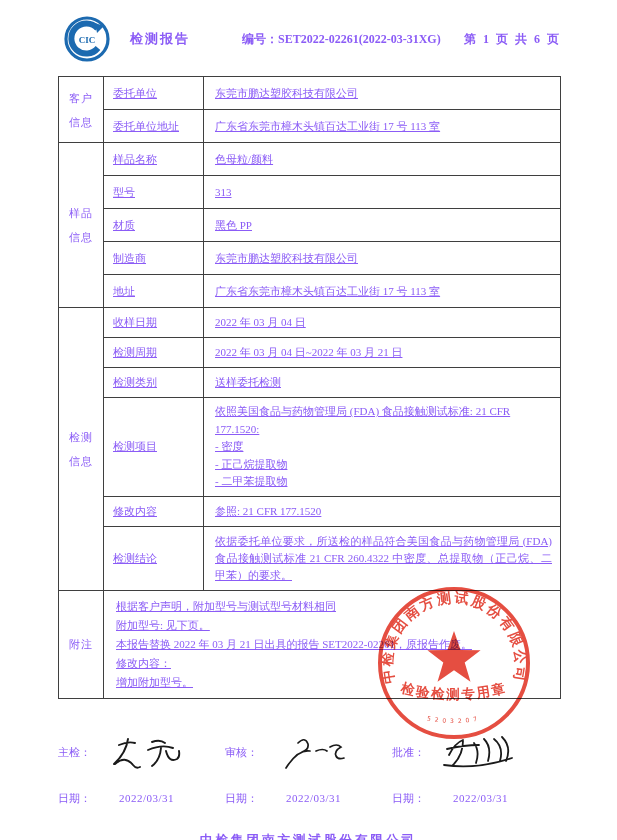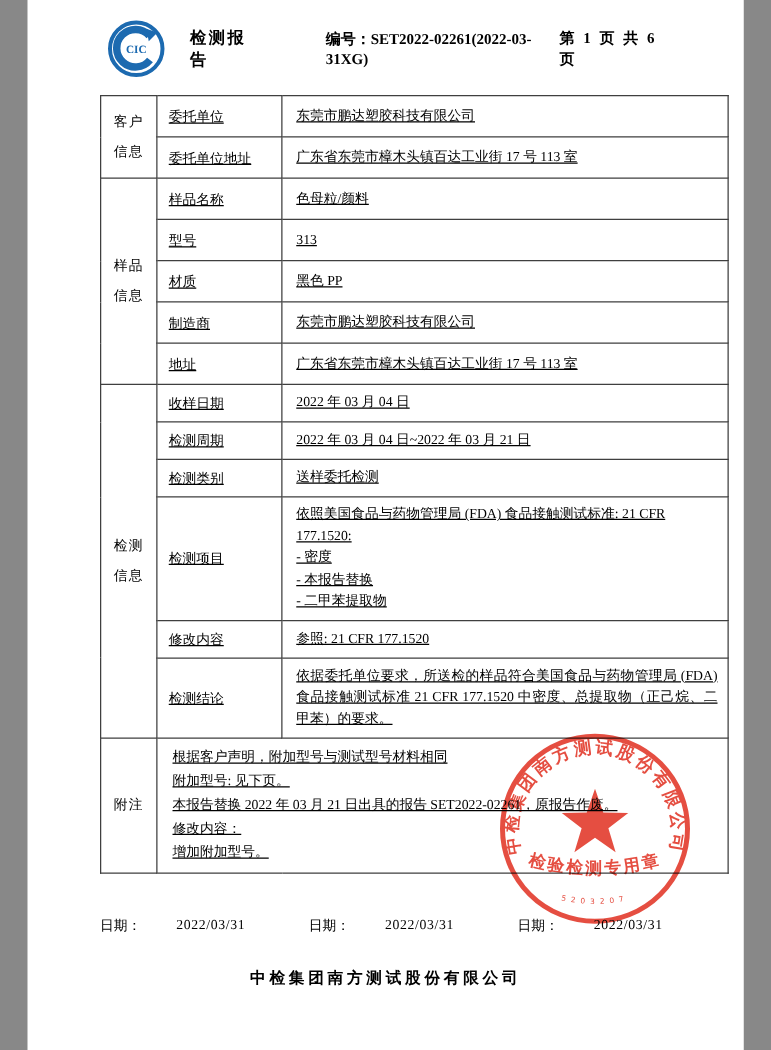--- a/index.html
+++ b/index.html
@@ -1,23 +1,23 @@
 <!DOCTYPE html>
 <html><head>
 <meta charset="utf-8">
 <style>
   * { margin:0; padding:0; box-sizing:border-box; }
   html,body { background:#888; }
   .page {
     position:relative;
-    width:573px; height:840px;
+    width:617px; height:840px;
     margin:0 auto;
     background:#ffffff;
     font-family:"Liberation Serif","DejaVu Serif",serif;
-    color:#000000;
+    color:#8b5cf6;
     overflow:hidden;
   }
   
   .header {
     display:flex; align-items:center;
     padding:16px 56px 0 64px;
   }
   .logo { width:46px; height:46px; flex:0 0 auto; }
   .hdr-title { font-size:13px; font-weight:bold; margin-left:20px; letter-spacing:2px; }
   .hdr-no { font-size:12px; font-weight:bold; margin-left:52px; }
@@ -137,47 +137,76 @@
     <tr class="h27">
       <td class="fld">检测类别</td>
       <td class="val">送样委托检测</td>
     </tr>
     <tr>
       <td class="fld">检测项目</td>
       <td class="val multiline">
         <div>依照美国食品与药物管理局 (FDA) 食品接触测试标准: 21 CFR</div>
         <div>177.1520:</div>
         <div>- 密度</div>
-        <div>- 本报告替换</div>
+        <div>- 正己烷提取物</div>
         <div>- 二甲苯提取物</div>
       </td>
     </tr>
     <tr class="h27">
       <td class="fld">修改内容</td>
       <td class="val">参照: 21 CFR 177.1520</td>
     </tr>
     <tr>
       <td class="fld">检测结论</td>
-      <td class="val just">依据委托单位要求，所送检的样品符合美国食品与药物管理局 (FDA) 食品接触测试标准 21 CFR 177.1520 中密度、总提取物（正己烷、二甲苯）的要求。</td>
+      <td class="val just">依据委托单位要求，所送检的样品符合美国食品与药物管理局 (FDA) 食品接触测试标准 21 CFR 260.4322 中密度、总提取物（正己烷、二甲苯）的要求。</td>
     </tr>
 
     <tr>
       <td class="sec"><span>附注</span></td>
       <td class="notes-val" colspan="2">
         <div>根据客户声明，附加型号与测试型号材料相同</div>
         <div>附加型号: 见下页。</div>
         <div>本报告替换 2022 年 03 月 21 日出具的报告 SET2022-02261，原报告作废。</div>
         <div>修改内容：</div>
         <div>增加附加型号。</div>
       </td>
     </tr>
   </tbody>
     </table>
 
   <div class="sign-block">
+    <div class="sign-row">
+      <div class="sign-col">
+        <span class="lbl">主检：</span>
+        <svg class="sig-svg" width="82" height="40" viewBox="0 0 82 40">
+          <g fill="none" stroke="#1a1a1a" stroke-width="1.9" stroke-linecap="round">
+            <path d="M14,12 q9,-4 16,-2 M23,6 q-2,14 -14,25 M10,31 q10,-9 18,1 q3,4 7,2"></path>
+            <path d="M47,9 q8,-3 13,1 M43,17 q14,-6 25,-2 M56,15 q-1,12 -9,18 M61,18 q3,12 11,8 q3,-2 2,-8"></path>
+          </g>
+        </svg>
+      </div>
+      <div class="sign-col">
+        <span class="lbl">审核：</span>
+        <svg class="sig-svg" width="82" height="40" viewBox="0 0 82 40">
+          <g fill="none" stroke="#1a1a1a" stroke-width="1.7" stroke-linecap="round">
+            <path d="M26,10 q7,-7 10,1 q1,6 -6,8 M14,35 q12,-19 24,-17"></path>
+            <path d="M44,18 q7,-3 11,0 M58,14 q7,-4 11,0 q-7,4 -5,9 q2,4 8,2"></path>
+          </g>
+        </svg>
+      </div>
+      <div class="sign-col">
+        <span class="lbl">批准：</span>
+        <svg class="sig-svg" width="82" height="40" viewBox="0 0 82 40">
+          <g fill="none" stroke="#1a1a1a" stroke-width="1.8" stroke-linecap="round">
+            <path d="M10,22 q6,-12 14,-15 M8,16 q17,-4 32,-4 M24,8 q0,14 -10,24 M35,10 q6,8 2,20 M45,6 q8,8 4,22 M55,6 q10,8 6,22 M63,4 q10,10 4,24"></path>
+            <path d="M5,32 q32,5 68,-7"></path>
+          </g>
+        </svg>
+      </div>
+    </div>
     <div class="date-row">
       <div class="date-col">
         <span class="lbl">日期：</span>
         <span class="dv">2022/03/31</span>
       </div>
       <div class="date-col">
         <span class="lbl">日期：</span>
         <span class="dv">2022/03/31</span>
       </div>
       <div class="date-col">

